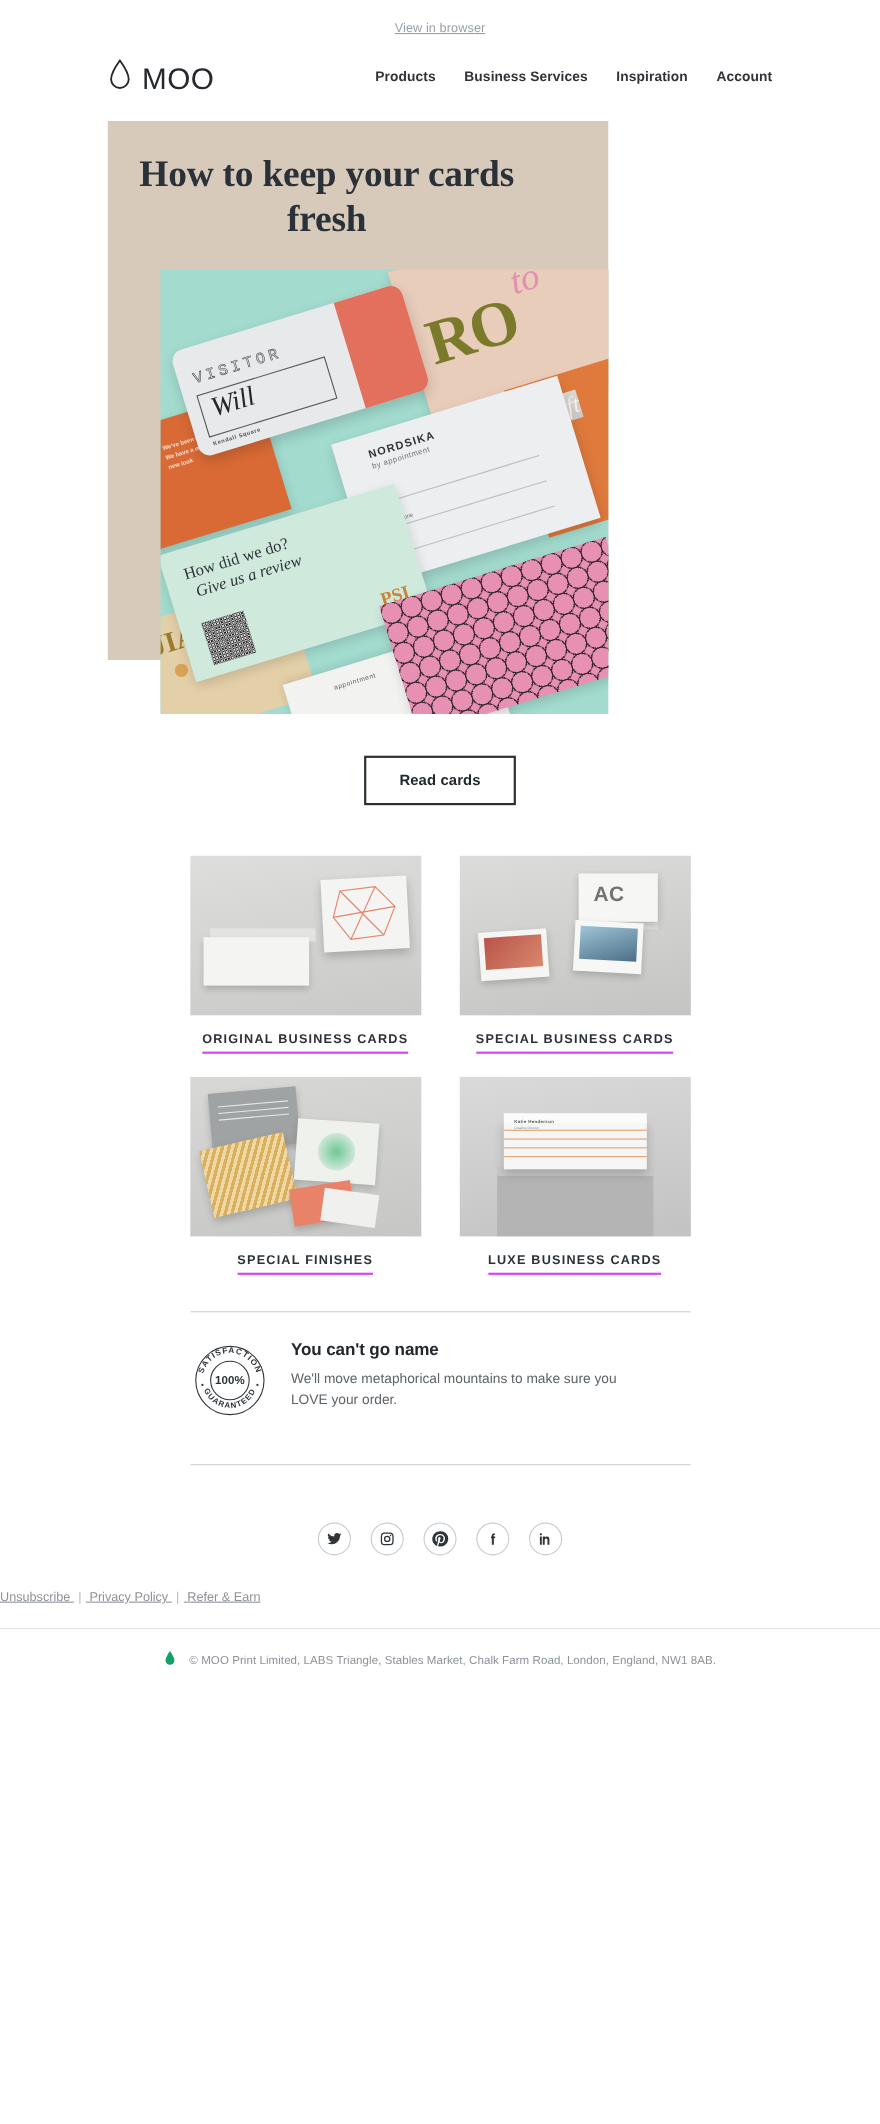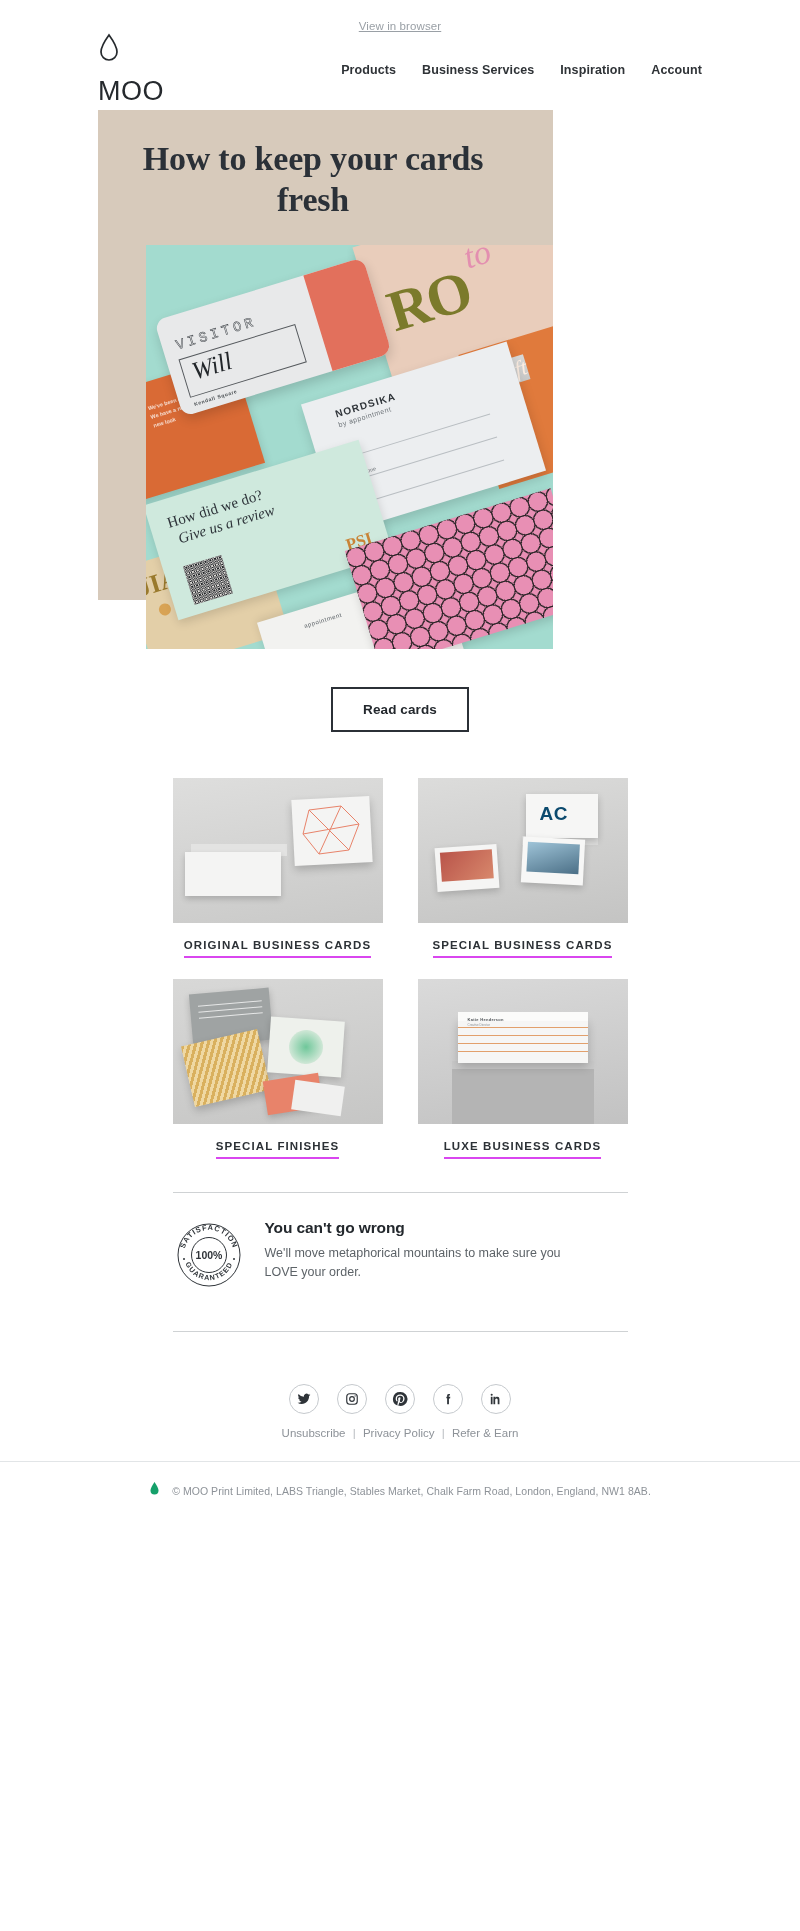--- a/index.html
+++ b/index.html
@@ -28,21 +28,21 @@
     letter-spacing: .1px;
   }
 
   
   .nav {
     height: 60px;
     display: flex;
     align-items: center;
     padding: 0 98px 0 98px;
   }
-  .brand { display: flex; align-items: flex-start; gap: 9px; flex-direction: column; }
+  .brand { display: flex; align-items: flex-end; gap: 9px; }
   .brand .drop { display: block; }
   .brand .wordmark {
     font-size: 27px;
     font-weight: 400;
     color: #25292d;
     letter-spacing: .5px;
     font-family: "Liberation Sans", sans-serif;
   }
   .nav-links {
     margin-left: auto;
@@ -62,21 +62,21 @@
   
   .hero { position: relative; height: 545px; margin-top: 10px; }
   .hero-band {
     position: absolute;
     left: 98px; top: 0;
     width: 455px; height: 490px;
     background: #d7cabb;
   }
   .hero-title {
     position: absolute;
-    left: 114px; top: 28px;
+    left: 98px; top: 28px;
     width: 398px;
     text-align: center;
     font-family: "Liberation Serif", serif;
     font-weight: bold;
     font-size: 34px;
     line-height: 1.22;
     color: #2b3138;
     letter-spacing: -.2px;
     padding: 0 24px;
   }
@@ -300,21 +300,21 @@
   .t1 { background: linear-gradient(170deg,#dededd 0%,#c9c9c8 100%); }
   .t1 .blk { position:absolute; background:#f4f4f3; }
   .t1 .b1 { left:12px; top:74px; width:96px; height:44px; box-shadow:0 3px 6px rgba(0,0,0,.18); }
   .t1 .b2 { left:18px; top:66px; width:96px; height:12px; background:#e3e3e2; }
   .t1 .b3 { left:120px; top:20px; width:78px; height:66px; transform:rotate(-3deg); box-shadow:0 4px 9px rgba(0,0,0,.2); }
   .t1 .geo { position:absolute; left:128px; top:26px; width:62px; height:54px; }
 
   
   .t2 { background: linear-gradient(170deg,#dcdcdb 0%,#c4c4c3 100%); }
   .t2 .ac { position:absolute; left:108px; top:16px; width:72px; height:44px; background:#f6f6f5; box-shadow:0 3px 7px rgba(0,0,0,.2); }
-  .t2 .ac b { position:absolute; left:14px; top:9px; font-size:19px; font-weight:bold; color:#0c4a6e; letter-spacing:.5px; }
+  .t2 .ac b { position:absolute; left:14px; top:9px; font-size:19px; font-weight:bold; color:#737373; letter-spacing:.5px; }
   .t2 .sh { position:absolute; left:104px; top:58px; width:76px; height:9px; background:#dcdcdb; }
   .t2 .ph1 { position:absolute; left:18px; top:68px; width:62px; height:44px; background:#f5f5f4; transform:rotate(-4deg); box-shadow:0 3px 7px rgba(0,0,0,.18); }
   .t2 .ph1 i { position:absolute; left:5px; top:5px; right:5px; bottom:10px; background:linear-gradient(135deg,#b9544a,#d8886c); display:block; }
   .t2 .ph2 { position:absolute; left:104px; top:60px; width:62px; height:46px; background:#f7f7f6; transform:rotate(3deg); box-shadow:0 3px 7px rgba(0,0,0,.18); }
   .t2 .ph2 i { position:absolute; left:5px; top:5px; right:5px; bottom:11px; background:linear-gradient(160deg,#9fc4d8,#4b6f86); display:block; }
 
   
   .t3 { background: linear-gradient(170deg,#d8d8d7 0%,#c6c6c5 100%); }
   .t3 .grey { position:absolute; left:18px; top:12px; width:80px; height:52px; background:#9fa3a3; transform:rotate(-5deg); box-shadow:0 3px 7px rgba(0,0,0,.2); }
   .t3 .grey i { position:absolute; left:8px; top:12px; right:8px; height:1px; background:#e6e7e7; box-shadow:0 6px 0 #e6e7e7, 0 12px 0 #e6e7e7; display:block; }
@@ -352,22 +352,22 @@
     display: flex; justify-content: center; align-items: center;
     gap: 18px; margin-top: 52px;
   }
   .soc {
     width: 30px; height: 30px; border-radius: 50%;
     border: 1px solid #c6cace;
     display: flex; align-items: center; justify-content: center;
     color: #2f3439;
   }
   .flinks {
-    margin-top: 13px; text-align: center;
-    font-size: 11.5px; color: #8d9298;
+    margin-top: 32px; text-align: left;
+    font-size: 11.5px; color: #8d9298; text-decoration: underline;
   }
   .flinks a { color: #8d9298; text-decoration: none; }
   .flinks .sep { margin: 0 4px; color: #b6babe; }
 
   .copybar {
     margin-top: 22px;
     border-top: 1px solid #e2e5e7;
     height: 58px;
     display: flex; align-items: center; justify-content: center;
     gap: 12px;
@@ -547,21 +547,21 @@
         <text font-family="Liberation Sans, sans-serif" font-size="7.4" font-weight="bold" fill="#2f3439" letter-spacing="1">
           <textPath href="#arcTop" startOffset="50%" text-anchor="middle" id="stamp-top-text">SATISFACTION</textPath>
         </text>
         <text font-family="Liberation Sans, sans-serif" font-size="7.2" font-weight="bold" fill="#2f3439" letter-spacing="1">
           <textPath href="#arcBot" startOffset="50%" text-anchor="middle" id="stamp-bot-text">GUARANTEED</textPath>
         </text>
         <text x="36" y="39.5" text-anchor="middle" font-family="Liberation Sans, sans-serif" font-size="10.5" font-weight="bold" fill="#2f3439" id="stamp-center-text">100%</text>
       </svg>
     </div>
     <div class="g-text">
-      <h3>You can't go wrong</h3>
+      <h3>You can't go name</h3>
       <p>We'll move metaphorical mountains to make sure you LOVE your order.</p>
     </div>
   </div>
   <div class="rule"></div>
 
   <div class="socials">
     <a class="soc" href="#">
       <svg width="14" height="14" viewBox="0 0 24 24" fill="#2f3439">
           <path d="M23 4.9a9 9 0 0 1-2.6.7 4.5 4.5 0 0 0 2-2.5 9 9 0 0 1-2.9 1.1 4.5 4.5 0 0 0-7.7 4.1A12.8 12.8 0 0 1 2.5 3.5a4.5 4.5 0 0 0 1.4 6 4.4 4.4 0 0 1-2-.6 4.5 4.5 0 0 0 3.6 4.4 4.5 4.5 0 0 1-2 .1 4.5 4.5 0 0 0 4.2 3.1A9 9 0 0 1 1 18.4a12.7 12.7 0 0 0 6.9 2c8.3 0 12.8-6.9 12.8-12.8v-.6A9 9 0 0 0 23 4.9z"></path>
         </svg>

